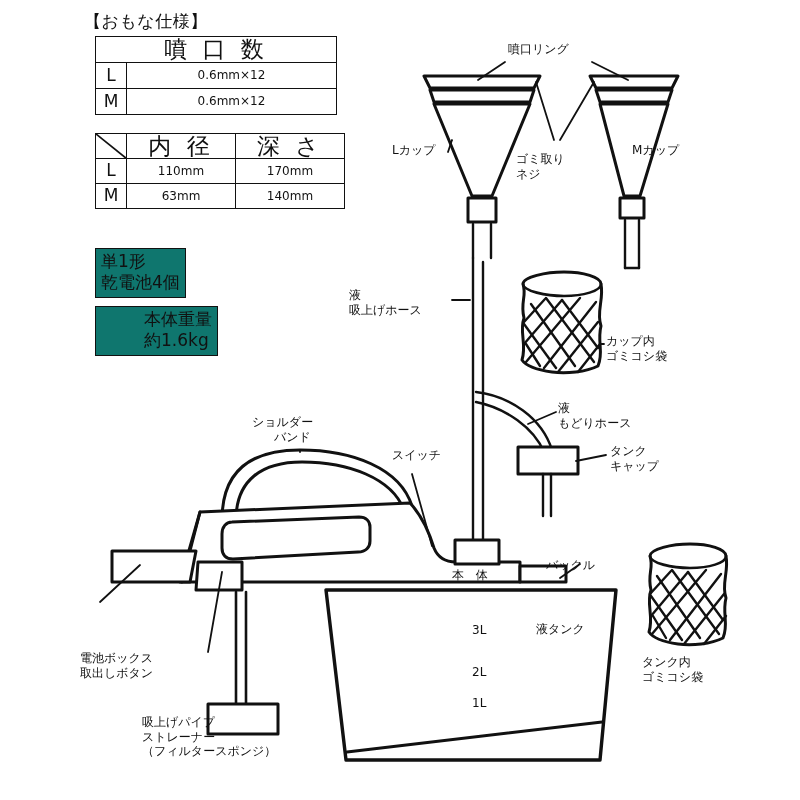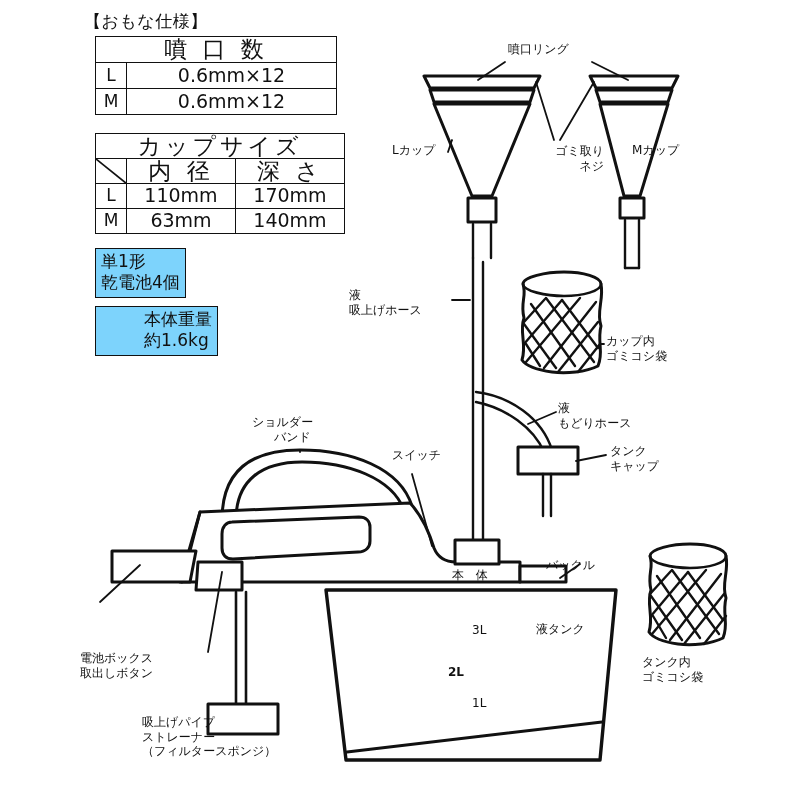--- a/index.html
+++ b/index.html
@@ -25,52 +25,52 @@
     border-collapse:collapse;
     background:#fff;
     font-size:17px;
   }
   table.spec td{
     border:1.6px solid #111;
     text-align:center;
     padding:0 2px;
     line-height:1.05;
     white-space:nowrap;
-    font-size:19px;
+    font-size:12px;
   }
   table.spec td.hdr{font-size:23px;letter-spacing:4px;}
   table.spec td.rowlab{width:26px;font-size:17px;letter-spacing:0;}
   .t1{left:95px;top:36px;}
   .t1 td{height:25px;}
   .t1 td.val{width:205px;}
   .t2{left:95px;top:133px;}
   .t2 td{height:24px;}
   .t2 td.c{width:104px;}
   
   td.diag{position:relative;width:26px;padding:0;}
   td.diag svg{position:absolute;left:0;top:0;width:100%;height:100%;display:block;}
 
   
   .notebox{
-    border:1.6px solid #111;background:#7dd3fc;
+    border:1.6px solid #111;background:#0f766e;
     font-size:17px;line-height:1.25;
     padding:2px 5px 3px 5px;white-space:nowrap;
   }
   .nb1{left:95px;top:248px;}
   .nb2{left:95px;top:306px;padding-left:48px;}
 
   
   #diagram{position:absolute;left:0;top:0;width:800px;height:800px;}
   #diagram svg{display:block;}
 
   
   .lbl{
     font-size:12px;line-height:1.22;white-space:nowrap;color:#111;
   }
-  .lbl.ctr{text-align:right;}
+  .lbl.ctr{text-align:left;margin-top:8px;}
   .lbl.wide{letter-spacing:4px;}
 </style>
 </head>
 <body>
 
 <div id="root">
 
   <div class="abs heading">【おもな仕様】</div>
 
   <table class="abs spec t1">
@@ -84,23 +84,20 @@
     </tr>
     <tr>
       <td class="rowlab">M</td>
       <td class="val">0.6mm×12</td>
     </tr>
   </tbody>
     </table>
 
   <table class="abs spec t2">
     <tbody>
-        <tr>
-      <td class="hdr" colspan="3">カップサイズ</td>
-    </tr>
     <tr>
       <td class="diag">
         <svg viewBox="0 0 26 24" preserveAspectRatio="none" aria-hidden="true">
           <line x1="0" y1="0" x2="26" y2="24" stroke="#111" stroke-width="1.6"></line>
         </svg>
       </td>
       <td class="c hdr">内 径</td>
       <td class="c hdr">深 さ</td>
     </tr>
     <tr>
@@ -329,21 +326,21 @@
 
   <div class="abs lbl" style="left:392px;top:448px;">スイッチ</div>
 
   <div class="abs lbl wide" style="left:424px;top:568px;margin-left:28px;">本 体</div>
 
   <div class="abs lbl" style="left:546px;top:558px;">バックル</div>
 
   <div class="abs lbl" style="left:536px;top:622px;">液タンク</div>
 
   <div class="abs lbl" style="left:472px;top:623px;">3L</div>
-  <div class="abs lbl" style="left:448px;top:665px;font-weight:bold;">2L</div>
+  <div class="abs lbl" style="left:472px;top:665px;">2L</div>
   <div class="abs lbl" style="left:472px;top:696px;">1L</div>
 
 
   <div class="abs lbl" style="left:80px;top:651px;">
     <div>電池ボックス</div>
     <div>取出しボタン</div>
   </div>
 
   <div class="abs lbl" style="left:142px;top:715px;">
     <div>吸上げパイプ</div>

